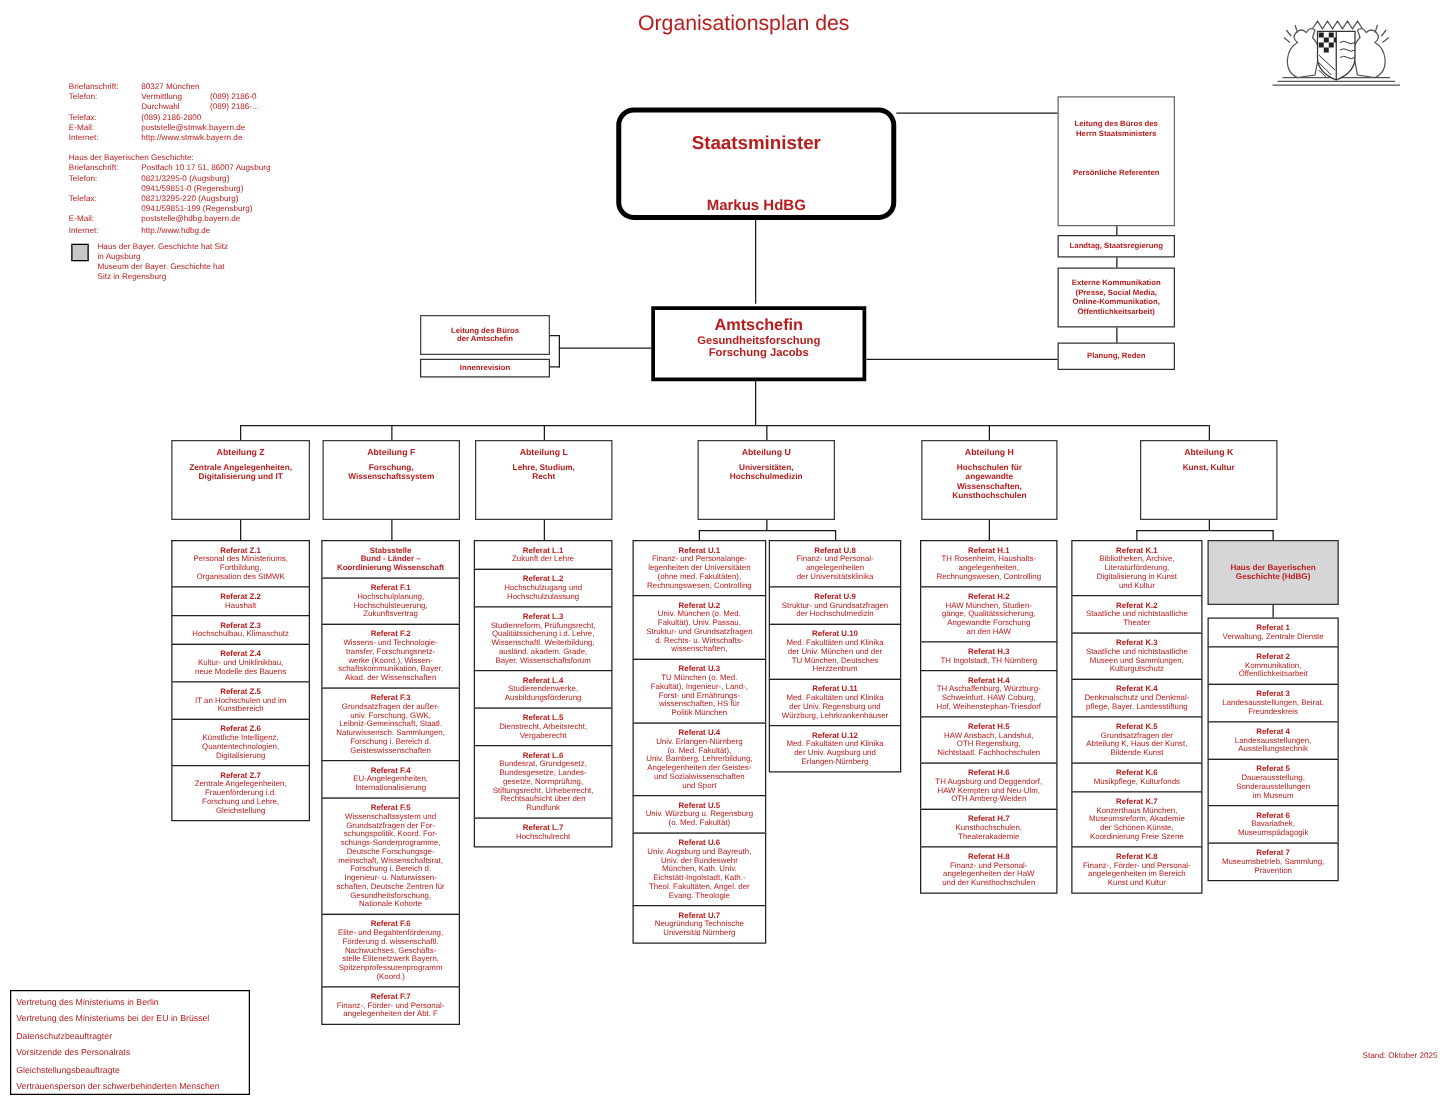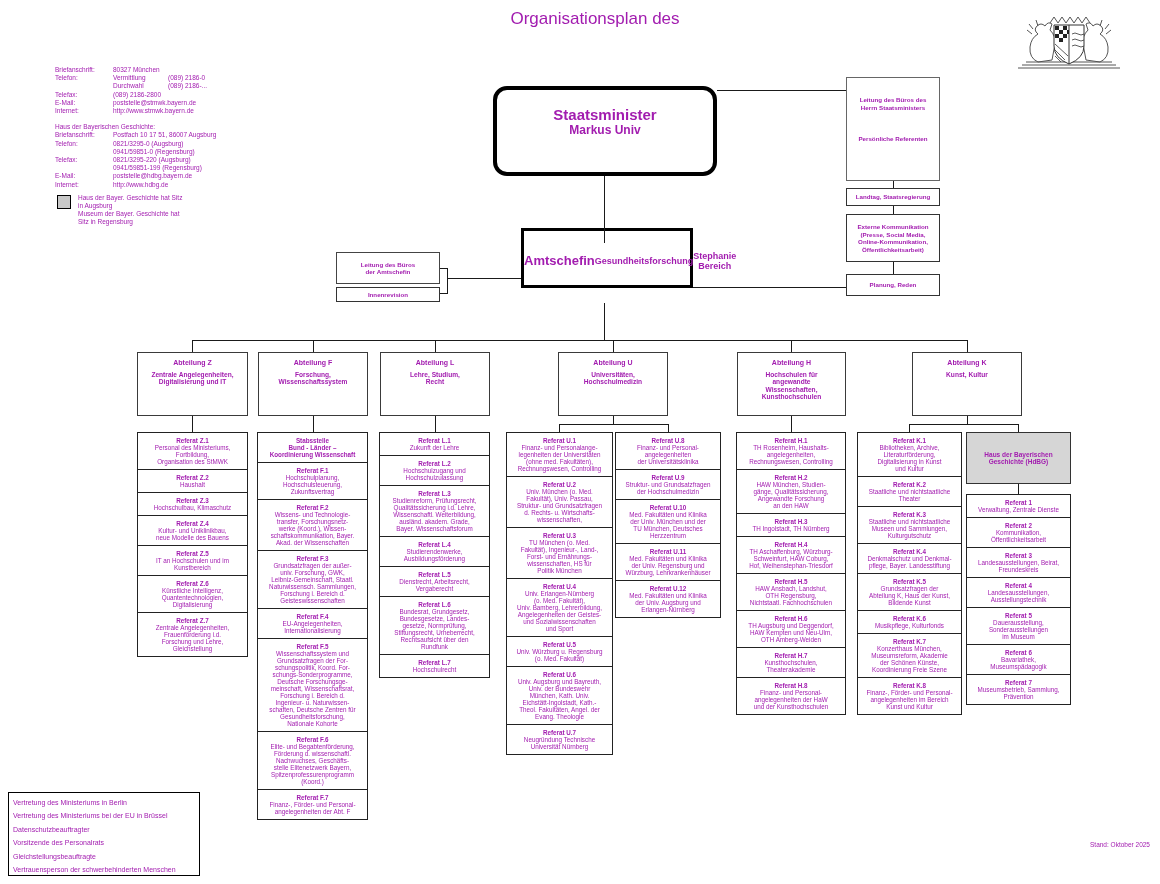--- a/index.html
+++ b/index.html
@@ -1,42 +1,42 @@
 <!DOCTYPE html>
 <html><head>
 <meta charset="utf-8">
 <style>
   html,body{margin:0;padding:0;background:#fff;}
   #page{position:relative;width:1160px;height:884px;background:#fff;overflow:hidden;
-        font-family:"Liberation Sans","DejaVu Sans",sans-serif;color:#a21caf;}
+        font-family:"Liberation Sans","DejaVu Sans",sans-serif;color:#b91c1c;}
   .abs{position:absolute;}
   .pre{white-space:pre-line;}
   
   .hline,.vline{position:absolute;background:#1a1a1a;}
   .hline{height:1px;}
   .vline{width:1px;}
   
   #title{left:260px;top:8px;width:670px;text-align:center;font-size:17px;line-height:22px;}
   
   #contact{left:55px;top:66px;width:270px;font-size:6.5px;line-height:8.2px;}
   .crow{display:flex;}
   .c-label{display:inline-block;width:58px;flex:0 0 58px;}
   .c-c1{display:inline-block;min-width:55px;}
   .c-c2{display:inline-block;}
   .c-heading{margin-top:8px;}
   #legend{left:57px;top:194px;width:200px;font-size:6.5px;line-height:8px;display:flex;gap:7px;}
   #legend-square{width:12px;height:12px;border:1px solid #000;flex:0 0 12px;margin-top:1px;}
   
   .bigbox{position:absolute;background:#fff;box-sizing:border-box;text-align:center;}
   #minister-box{left:493px;top:86px;width:224px;height:90px;border:4px solid #000;border-radius:14px;
-     display:flex;flex-direction:column;align-items:center;padding-top:16px;}
+     display:flex;flex-direction:column;align-items:center;padding-top:16px;justify-content:space-between;}
   #minister-box .t1{font-size:15px;font-weight:bold;line-height:17px;}
   #minister-box .t2{font-size:12px;font-weight:bold;line-height:15px;}
-  #amtschefin-box{left:521px;top:228px;width:172px;height:60px;border:3px solid #000;
-     display:flex;flex-direction:row;align-items:center;padding-top:5px;}
+  #amtschefin-box{left:521px;top:245px;width:172px;height:60px;border:3px solid #000;
+     display:flex;flex-direction:column;align-items:center;padding-top:5px;}
   #amtschefin-box .t1{font-size:13px;font-weight:bold;line-height:14px;}
   #amtschefin-box .t2{font-size:9px;font-weight:bold;line-height:10px;}
   .smallbox{position:absolute;background:#fff;border:1px solid #333;box-sizing:border-box;
      display:flex;align-items:center;justify-content:center;text-align:center;
      font-size:6.2px;font-weight:bold;line-height:7.5px;}
   #minister-office{left:846px;top:77px;width:94px;height:104px;border:1px solid #666;
      flex-direction:column;justify-content:flex-start;padding-top:18px;gap:24px;}
   #landtag-box{left:846px;top:188px;width:94px;height:18px;}
   #komm-box{left:846px;top:214px;width:94px;height:48px;}
   #planung-box{left:846px;top:274px;width:94px;height:22px;}
@@ -178,21 +178,21 @@
   <div id="legend" class="abs">
     <div id="legend-square" style="background: rgb(200, 200, 200);"></div>
     <div class="pre">Haus der Bayer. Geschichte hat Sitz
 in Augsburg
 Museum der Bayer. Geschichte hat
 Sitz in Regensburg</div>
   </div>
 
   <div id="minister-box" class="bigbox">
     <div class="t1">Staatsminister</div>
-    <div class="t2">Markus Univ</div>
+    <div class="t2">Markus HdBG</div>
   </div>
 
   <div id="minister-office" class="smallbox">
     <div class="pre">Leitung des Büros des
 Herrn Staatsministers</div>
     <div class="pre">Persönliche Referenten</div>
   </div>
   <div id="landtag-box" class="smallbox">
     <div>Landtag, Staatsregierung</div>
   </div>
@@ -202,21 +202,21 @@
 Online-Kommunikation,
 Öffentlichkeitsarbeit)</div>
   </div>
   <div id="planung-box" class="smallbox">
     <div>Planung, Reden</div>
   </div>
 
   <div id="amtschefin-box" class="bigbox">
     <div class="t1">Amtschefin</div>
     <div class="t2">Gesundheitsforschung</div>
-    <div class="t2">Stephanie Bereich</div>
+    <div class="t2">Forschung Jacobs</div>
   </div>
   <div id="amt-office-box" class="smallbox">
     <div class="pre">Leitung des Büros
 der Amtschefin</div>
   </div>
   <div id="innenrevision-box" class="smallbox">
     <div>Innenrevision</div>
   </div>
 
   <div class="dept-header" style="left:137px;width:111px;top:352px;">

